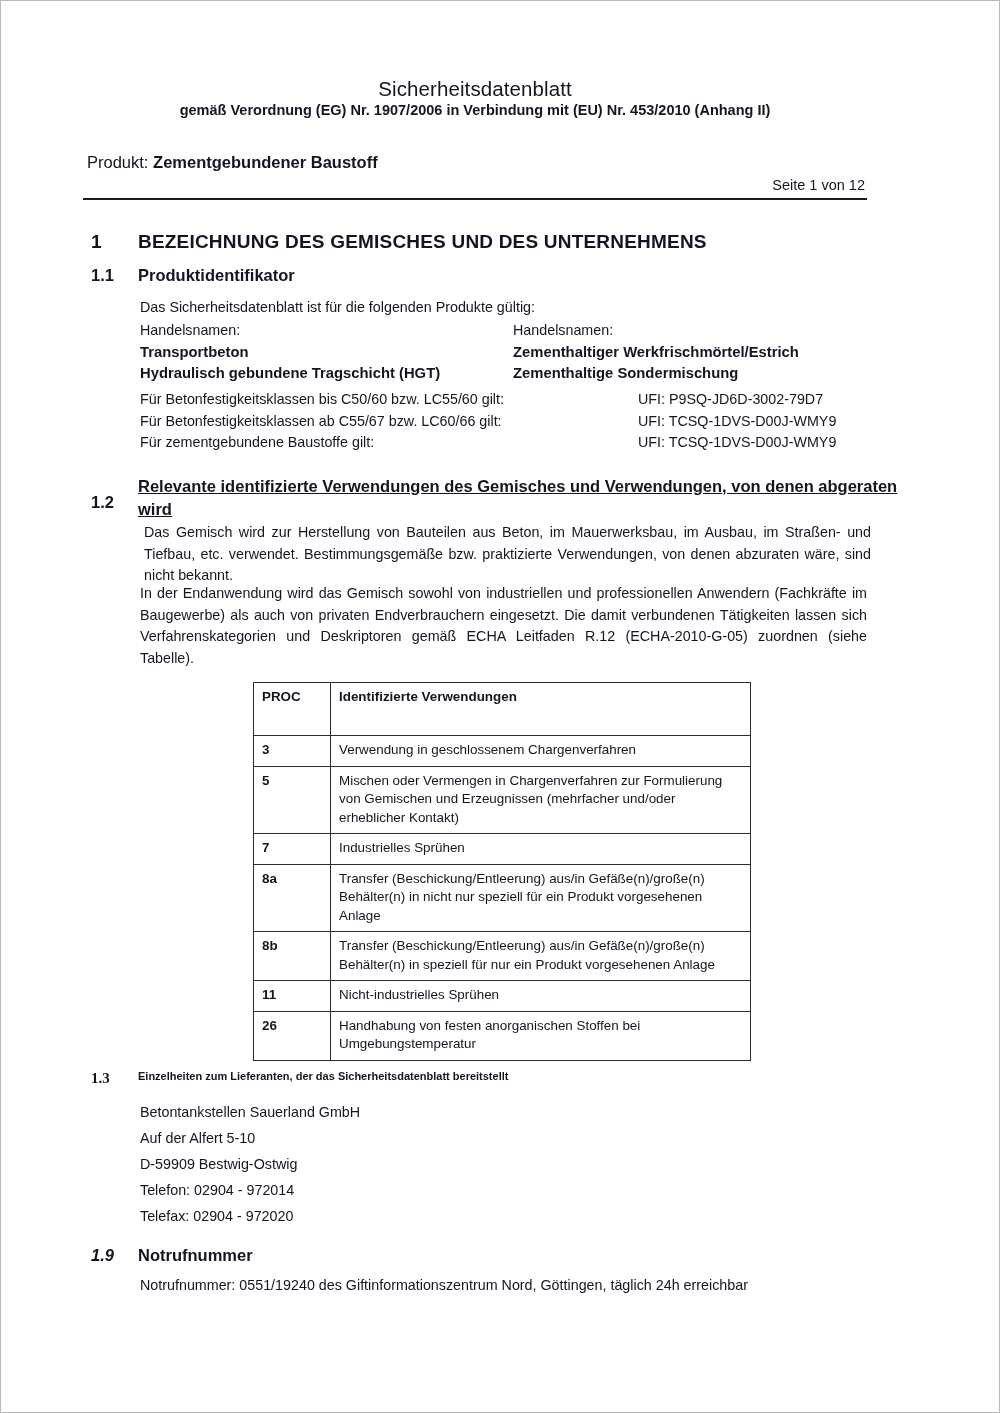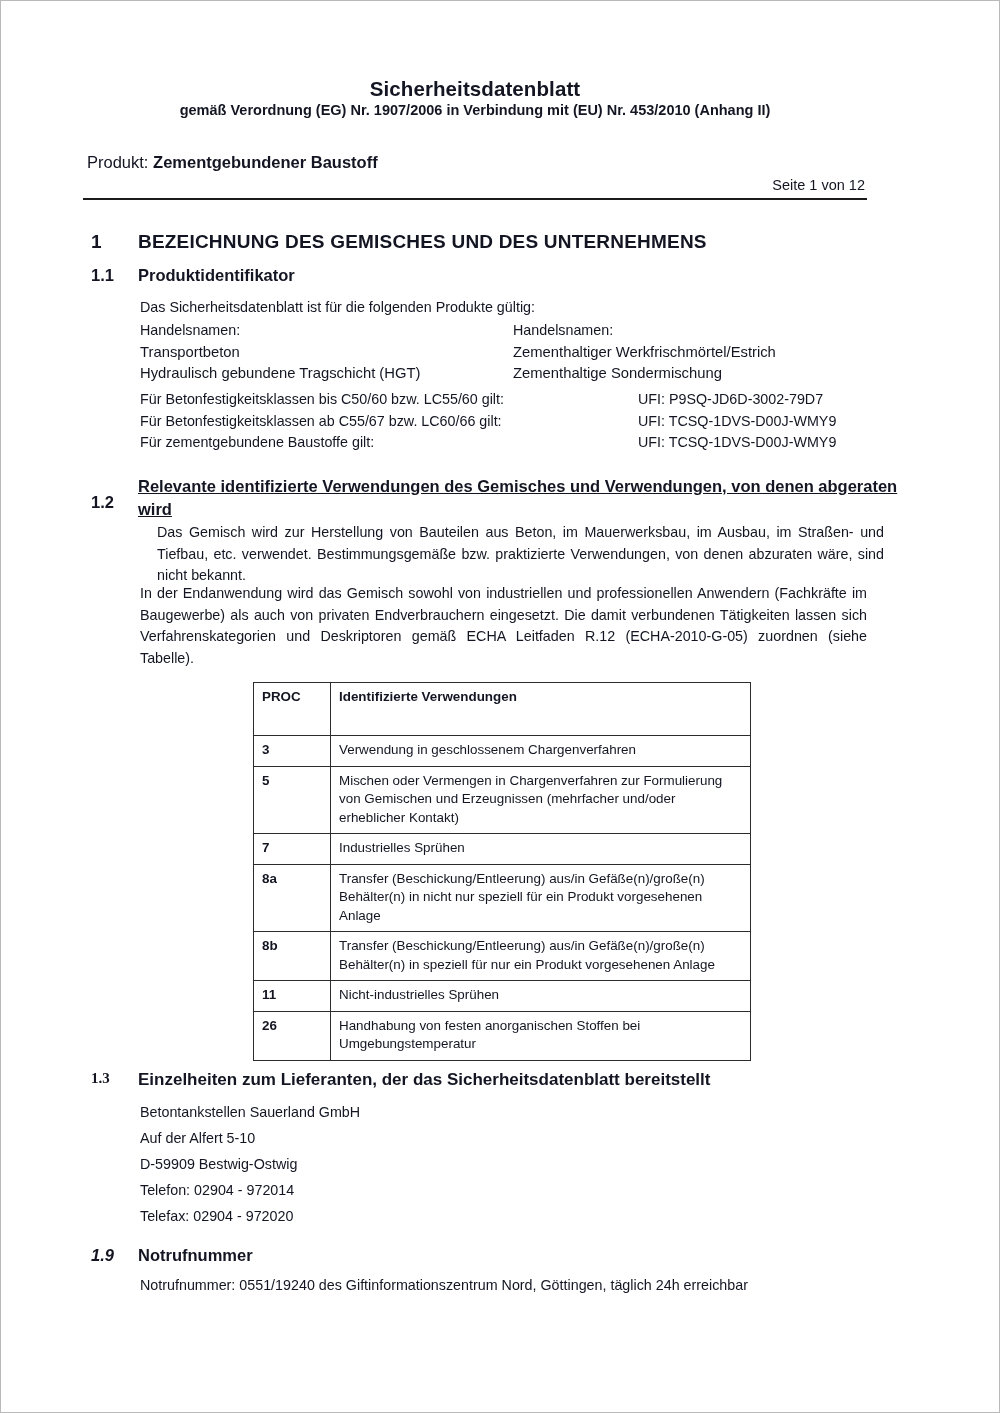--- a/index.html
+++ b/index.html
@@ -29,21 +29,21 @@
   }
 
   
   .doc-title {
     position: absolute;
     left: 82px;
     top: 76px;
     width: 784px;
     text-align: center;
     font-size: 20.5px;
-    font-weight: bold;
+    font-weight: normal;
     letter-spacing: .1px;
   }
   .doc-subtitle {
     position: absolute;
     left: 82px;
     top: 101px;
     width: 784px;
     text-align: center;
     font-size: 14.5px;
     font-weight: bold;
@@ -91,30 +91,30 @@
   
   .h1-num { left: 90px; top: 230px; font-size: 19px; }
   .h1-txt { left: 137px; top: 230px; font-size: 19px; letter-spacing: .2px; }
 
   
   .h11-num { left: 90px; top: 265px; font-size: 16.5px; }
   .h11-txt { left: 137px; top: 265px; font-size: 16.5px; }
   .p11-intro { left: 139px; top: 296px; width: 700px; }
   .col-a { left: 139px; top: 319px; width: 370px; }
   .col-b { left: 512px; top: 319px; width: 400px; }
-  .col-a .b, .col-b .b { font-weight: normal; font-size: 14.8px; }
+  .col-a .b, .col-b .b { font-weight: bold; font-size: 14.8px; }
   .ufi-rows { left: 139px; top: 388px; width: 740px; }
   .ufi-rows .row { position: relative; height: 21.5px; }
   .ufi-rows .k { position: absolute; left: 0; }
   .ufi-rows .v { position: absolute; left: 498px; }
 
   
   .h12-num { left: 90px; top: 492px; font-size: 16.5px; }
   .h12-txt { left: 137px; top: 474px; width: 775px; font-size: 16.5px; line-height: 23px; text-decoration: underline; }
-  .p12a { left: 156px; top: 521px; width: 727px; }
+  .p12a { left: 143px; top: 521px; width: 727px; }
   .p12b { left: 139px; top: 582px; width: 727px; }
 
   
   .proc-table {
     position: absolute;
     left: 252px;
     top: 681px;
     width: 498px;
     border-collapse: collapse;
     font-size: 13.4px;
@@ -132,21 +132,21 @@
   .proc-table th.c-proc, .proc-table td.c-proc {
     width: 60px;
     text-align: left;
     font-weight: bold;
   }
   .proc-table thead th { height: 41px; }
   .proc-table td.c-use { font-weight: normal; }
 
   
   .h13-num { left: 90px; top: 1069px; font-size: 15px; font-family: Liberation Serif, serif; }
-  .h13-txt { left: 137px; top: 1069px; font-size: 17px; }
+  .h13-txt { left: 137px; top: 1069px; font-size: 11px; }
   .p13 { left: 139px; top: 1098px; width: 600px; line-height: 26px; }
 
   
   .h14-num { left: 90px; top: 1245px; font-size: 16.5px; }
   .h14-txt { left: 137px; top: 1245px; font-size: 16.5px; }
   .p14 { left: 139px; top: 1274px; width: 780px; }
 
   .nowrap { white-space: nowrap; }
 </style>
 </head>

